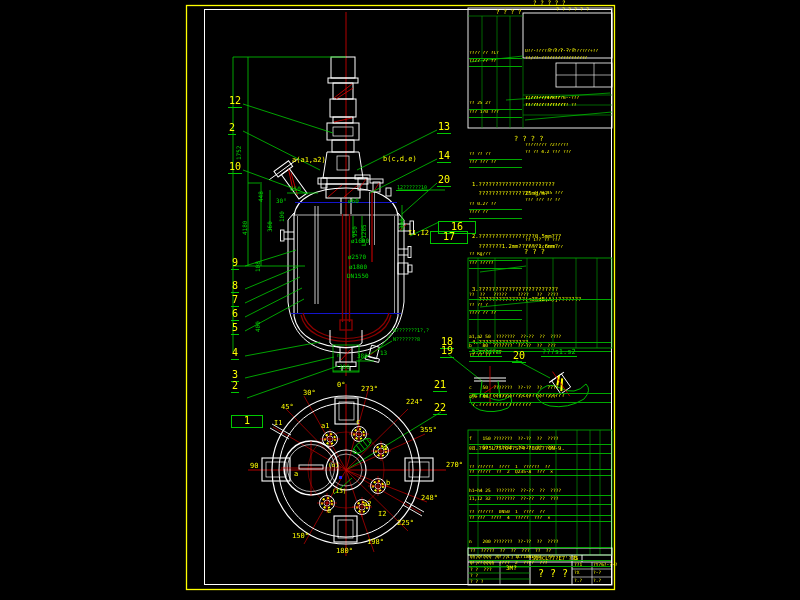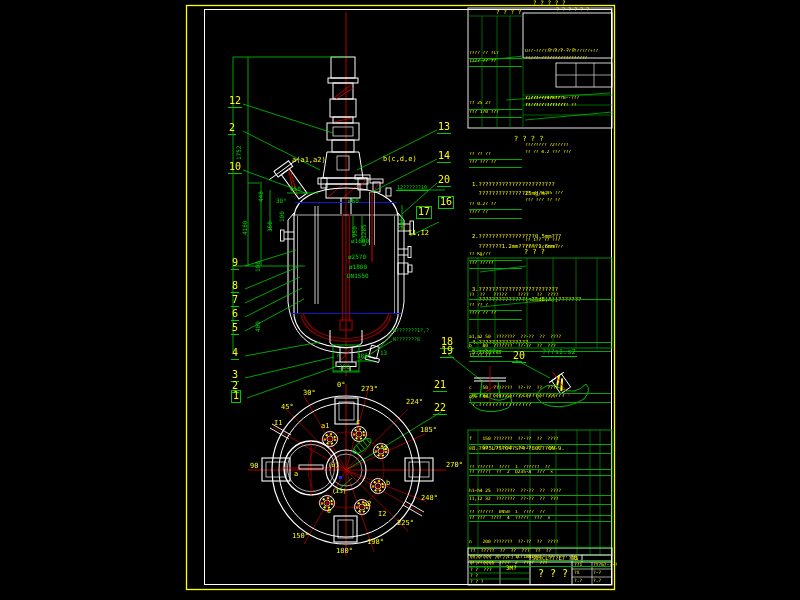--- a/index.html
+++ b/index.html
@@ -9,21 +9,21 @@
   .L{position:absolute;white-space:pre;line-height:1.05;color:#ffff00;}
   .g{color:#00dd00;}
   .f4{font-size:4.5px;}
   .f5{font-size:5px;}
   .f55{font-size:5.5px;}
   .f6{font-size:6px;}
   .f7{font-size:7px;}
   .f8{font-size:10px;}
   .u{border-bottom:1px solid #00c800;padding:0 1px 0 1px;}
   .gu{border-bottom:1px solid #00c800;padding:0 1px;}
-  .bx{border:1px solid #00c800;padding:0 1px;}
+  .bx{border:1px solid #00c800;padding:0 12px;margin-top:25px;}
   .r90{transform:rotate(-90deg);transform-origin:left top;}
   .rows13 div{height:8.45px;box-sizing:border-box;border-bottom:1px solid #00a800;
       font-size:4.5px;color:#ffff00;overflow:hidden;}
   .bomrows div{height:5.9px;box-sizing:border-box;border-bottom:1px solid #00a800;
       font-size:4.5px;color:#ffff00;overflow:hidden;}
   .nozrows div{height:8.8px;box-sizing:border-box;border-bottom:1px solid #00a800;
       font-size:4.5px;color:#ffff00;overflow:hidden;padding-top:1px;}
   .noteln div{height:9.6px;font-size:5.5px;color:#ffff00;overflow:hidden;white-space:pre;}
   .specln div{height:7px;font-size:4.5px;color:#ffff00;overflow:hidden;white-space:pre;}
 </style>
@@ -437,21 +437,21 @@
 <span class="L f8 u" style="left:231px;top:323px">5</span>
 <span class="L f8 u" style="left:231px;top:348px">4</span>
 <span class="L f8 u" style="left:231px;top:370px">3</span>
 <span class="L f8 u" style="left:231px;top:381px">2</span>
 <span class="L f8 bx" style="left:231px;top:390px">1</span>
 
 <span class="L f8 u" style="left:437px;top:122px">13</span>
 <span class="L f8 u" style="left:437px;top:151px">14</span>
 <span class="L f8 u" style="left:437px;top:175px">20</span>
 <span class="L f8 bx" style="left:438px;top:196px">16</span>
-<span class="L f8 bx" style="left:416px;top:206px">17</span>
+<span class="L f8 bx" style="left:430px;top:206px">17</span>
 <span class="L f8 u" style="left:440px;top:337px">18</span>
 <span class="L f8 u" style="left:440px;top:346px">19</span>
 <span class="L f8 u" style="left:512px;top:351px">20</span>
 <span class="L f8 u" style="left:433px;top:380px">21</span>
 <span class="L f8 u" style="left:433px;top:403px">22</span>
 
 <span class="L f7" style="left:292px;top:157px">a(a1,a2)</span>
 <span class="L f7" style="left:383px;top:156px">b(c,d,e)</span>
 <span class="L f7" style="left:408px;top:230px">I1,I2</span>
 <span class="L f6 g" style="left:337px;top:352px">n</span>
@@ -485,21 +485,21 @@
 <span class="L f7" style="left:281px;top:404px">45°</span>
 <span class="L f7" style="left:274px;top:420px">I1</span>
 <span class="L f7" style="left:250px;top:463px">90</span>
 <span class="L f7" style="left:292px;top:533px">150°</span>
 <span class="L f7" style="left:336px;top:548px">180°</span>
 <span class="L f7" style="left:367px;top:539px">198°</span>
 <span class="L f7" style="left:397px;top:520px">225°</span>
 <span class="L f7" style="left:378px;top:511px">I2</span>
 <span class="L f7" style="left:421px;top:495px">248°</span>
 <span class="L f7" style="left:446px;top:462px">270°</span>
-<span class="L f7" style="left:420px;top:427px">185°</span>
+<span class="L f7" style="left:420px;top:427px">355°</span>
 <span class="L f7" style="left:406px;top:399px">224°</span>
 <span class="L f7" style="left:361px;top:386px">273°</span>
 
 <span class="L f7" style="left:321px;top:423px">a1</span>
 <span class="L f7" style="left:356px;top:419px">c</span>
 <span class="L f7" style="left:383px;top:445px">d</span>
 <span class="L f7" style="left:386px;top:480px">b</span>
 <span class="L f7" style="left:363px;top:501px">a2</span>
 <span class="L f7" style="left:327px;top:508px">e</span>
 <span class="L f7" style="left:294px;top:471px">a</span>

